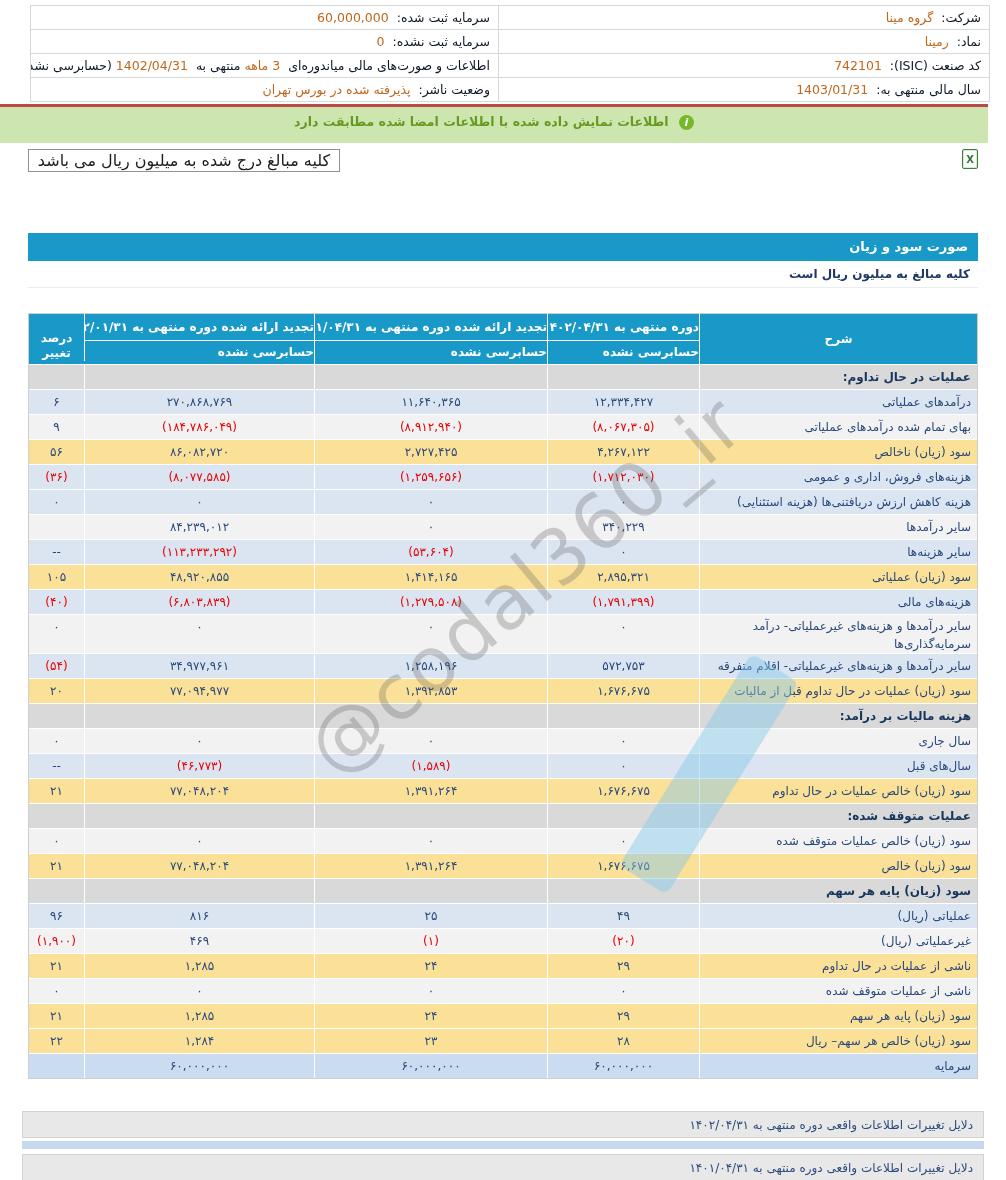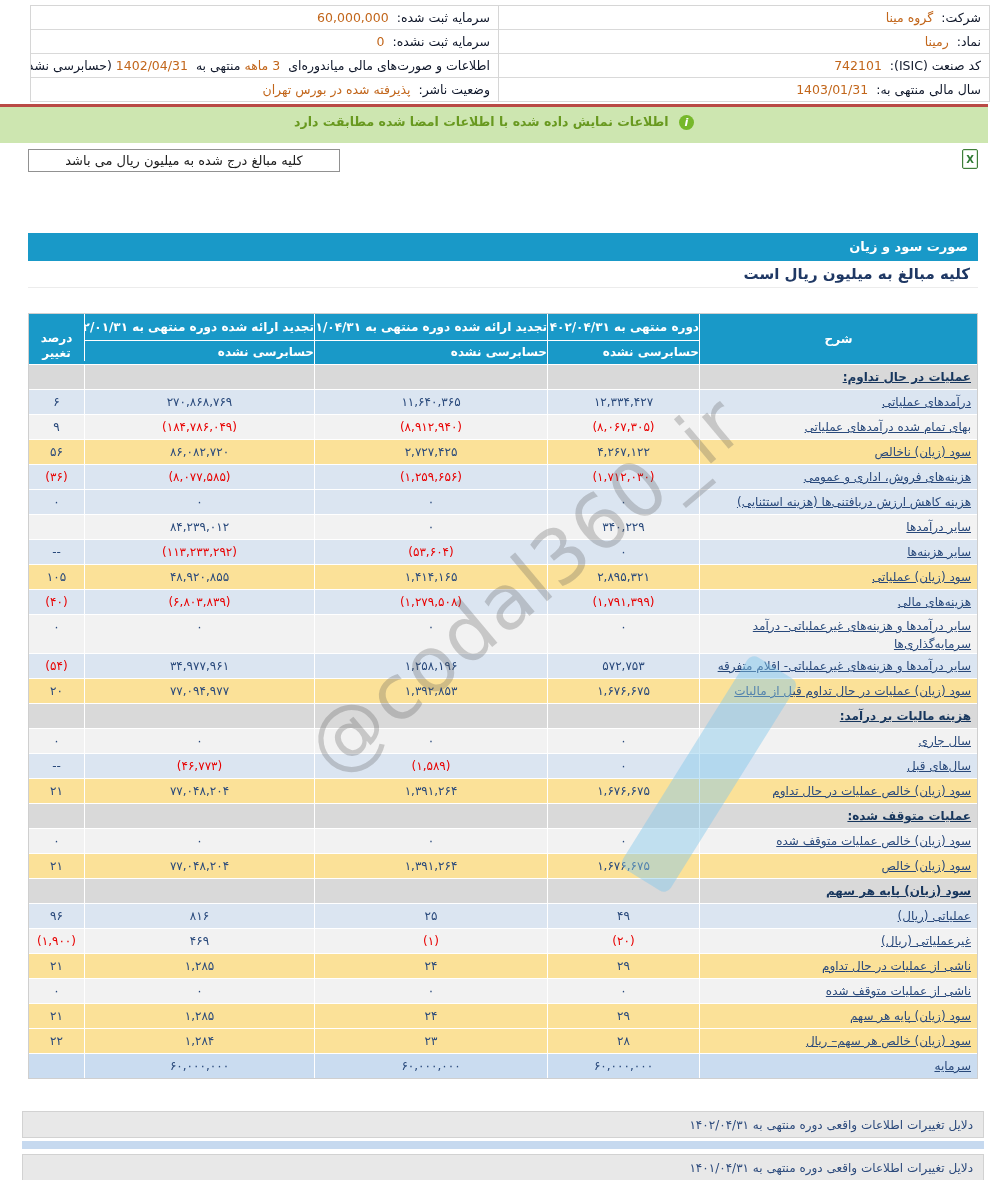--- a/index.html
+++ b/index.html
@@ -25,46 +25,46 @@
     background:#76b82a; color:#fff; font-size:11px; line-height:15px; text-align:center;
     font-weight:bold; vertical-align:middle; margin-left:6px; font-style:italic; }
 
   .note-strip { width:950px; margin:6px 28px 0 28px; display:flex;
     justify-content:space-between; align-items:flex-start; }
   .excel-icon { width:16px; height:20px; background:#fff; border:1px solid #3f7d3a;
     border-radius:2px; color:#2f7a33; font-size:10px; font-weight:bold; text-align:center;
     line-height:19px; margin-left:22px; cursor:pointer;
     box-shadow:inset 0 0 0 1px #d6ecd2; }
   .note-box { width:312px; height:23px; border:1px solid #919191; background:#fff;
-    text-align:center; line-height:21px; font-size:13px; color:#1c1c1c; }
+    text-align:center; line-height:21px; font-size:16px; color:#1c1c1c; }
 
   .title-bar { width:950px; margin:61px 28px 0 28px; height:28px; background:#1999c8;
     color:#fff; font-weight:bold; font-size:13px; line-height:28px; padding-right:10px; }
   .units-note { width:950px; margin:0 28px; height:27px; line-height:27px;
-    font-size:15px; font-weight:bold; color:#1f3864; padding-right:8px;
+    font-size:12px; font-weight:bold; color:#1f3864; padding-right:8px;
     border-bottom:1px solid #ececec; background:#fff; }
 
   
   .ttable { width:950px; margin:25px 28px 0 28px; border:1px solid #cfcfcf; position:relative; font-size:12px; }
   .thead { display:flex; background:#1999c8; color:#fff; font-weight:bold; }
   .hc { overflow:hidden; }
   .hc:nth-child(1) { width:277px; }
   .hc:nth-child(2) { width:152px; }
   .hc:nth-child(3) { width:233px; }
   .hc:nth-child(4) { width:230px; }
   .hc:nth-child(5) { width:56px; }
   .hc + .hc { border-right:1px solid #fff; }
   .h-desc { display:flex; align-items:center; justify-content:center; height:50px; }
   .h-title { height:26px; line-height:26px; text-align:center; white-space:nowrap; overflow:hidden; }
   .h-sub { height:24px; line-height:23px; text-align:right; border-top:1px solid #fff; }
   .h-pct { display:flex; flex-direction:column; justify-content:flex-end; height:47px; text-align:center; line-height:15px; }
 
   .trow { display:flex; border-top:1px solid #fff; }
   .tc { min-height:24px; line-height:24px; overflow:hidden; color:#29497b; }
-  .tc:nth-child(1) { width:277px; padding-right:6px; text-align:right;text-decoration:underline; }
+  .tc:nth-child(1) { width:277px; padding-right:6px; text-align:right; }
   .tc:nth-child(2) { width:152px; }
   .tc:nth-child(3) { width:233px; }
   .tc:nth-child(4) { width:230px; }
   .tc:nth-child(5) { width:56px; }
   .tc + .tc { border-right:1px solid #fff; }
   .tc.val { text-align:center; direction:ltr; }
   .tc.neg { color:#e80000; }
   .row-blue    .tc { background:#dbe5f1; }
   .row-white   .tc { background:#f2f2f2; }
   .row-yellow  .tc { background:#fbe198; }

